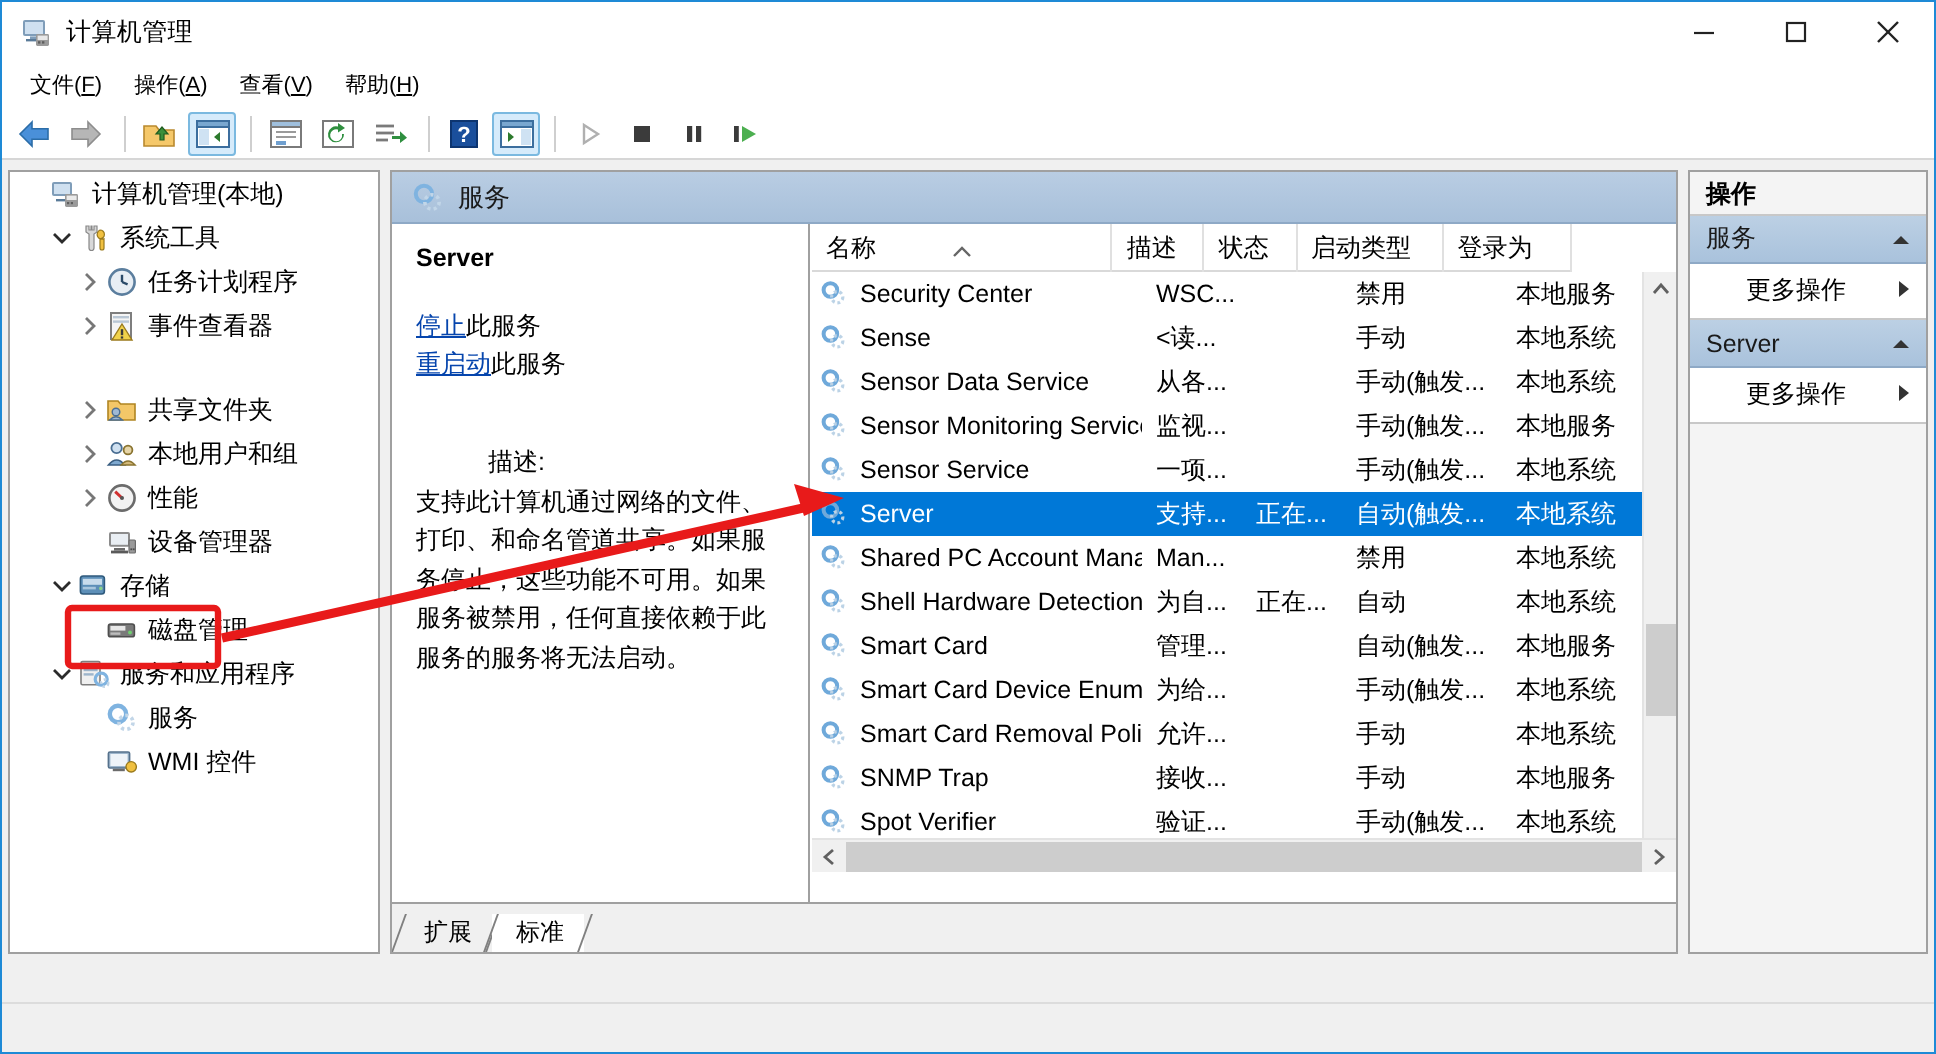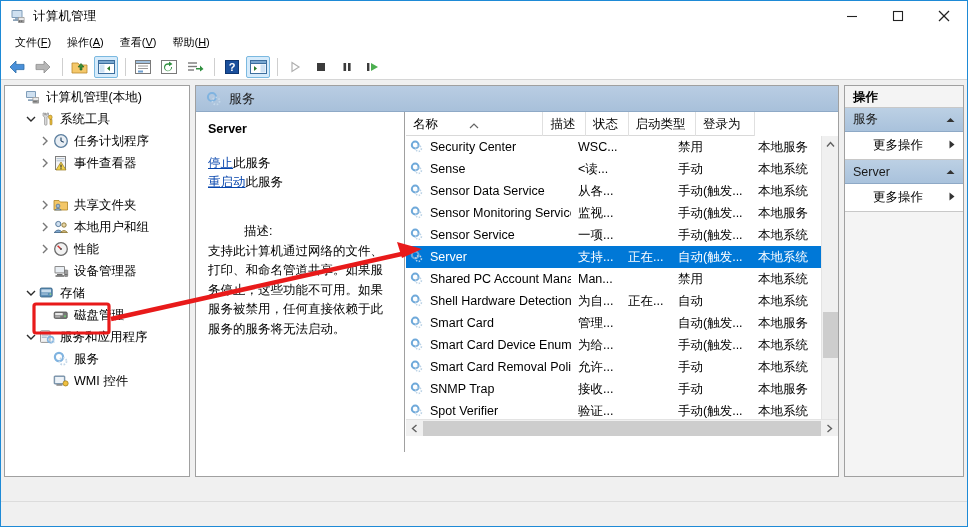--- a/index.html
+++ b/index.html
@@ -146,21 +146,21 @@
   .mtab.active::after {
     content: ''; position: absolute; left: 3px; right: 3px; bottom: -1px; height: 1px; background: #fff;
   }
 
   
   #listwrap {
     position: absolute; left: 210px; top: 26px; width: 432px; height: 340px;
     background: #ffffff; overflow: hidden;
   }
   #listhead {
-    position: absolute; left:0; top:0; width: 349px; height: 24px;
+    position: absolute; left:0; top:0; width: 380px; height: 24px;
     background: #ffffff; border-bottom: 1px solid #d9d9d9;
     display: flex; align-items: center;
   }
   .hcell {
     height: 24px; line-height: 24px; font-size: 12.5px; color: #000;
     border-right: 1px solid #e0e0e0; padding-left: 7px;
     position: relative; white-space: nowrap; overflow: hidden;
   }
   .hcell .sortarrow {
     position: absolute; left: 50%; top: 2px; margin-left: -5px;
@@ -777,20 +777,30 @@
           </div>
           <div id="hthumb"></div>
           <div class="arrow">
             <svg width="7" height="9" viewBox="0 0 7 9">
                 <path d="M1.5 1 L5.5 4.5 L1.5 8" fill="none" stroke="#606060" stroke-width="1.4"></path>
               </svg>
           </div>
         </div>
       </div>
 
+      <div id="midtabs">
+        <div class="mtab">
+          <span class="sl"></span><span class="sr"></span>
+          <span>扩展</span>
+        </div>
+        <div class="mtab active">
+          <span class="sl"></span><span class="sr"></span>
+          <span>标准</span>
+        </div>
+      </div>
     </div>
 
     <div id="actionpane">
       <div id="action-title">操作</div>
 
       <div class="agroup-hdr">
         <span>服务</span>
         <span class="caret">
           <svg width="9" height="6" viewBox="0 0 9 6">
               <path d="M0.5 5 L4.5 1 L8.5 5 Z" fill="#333"></path>

